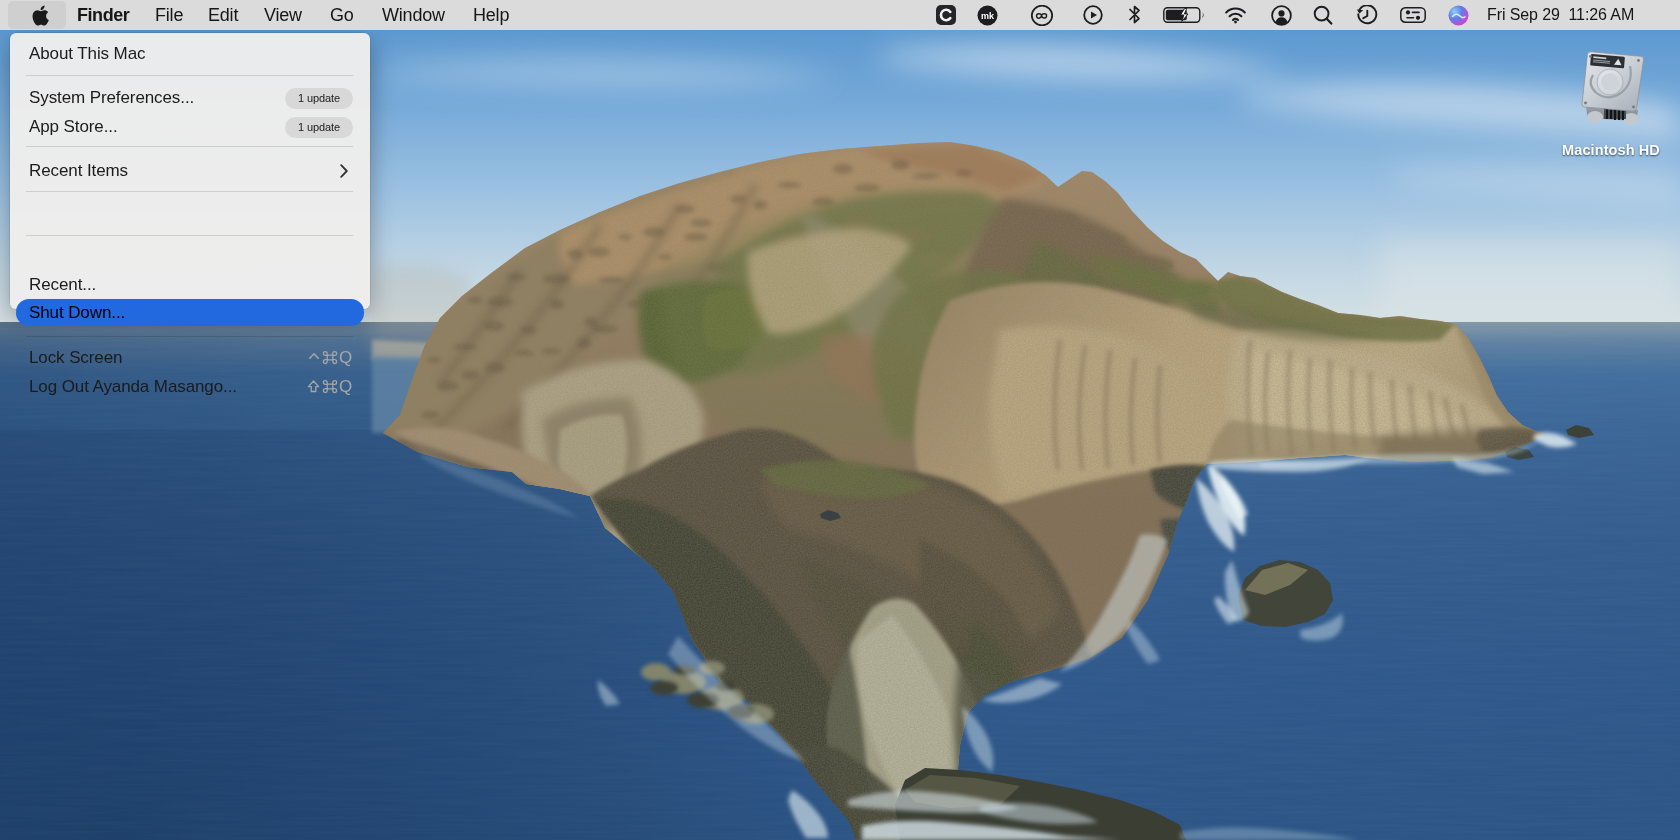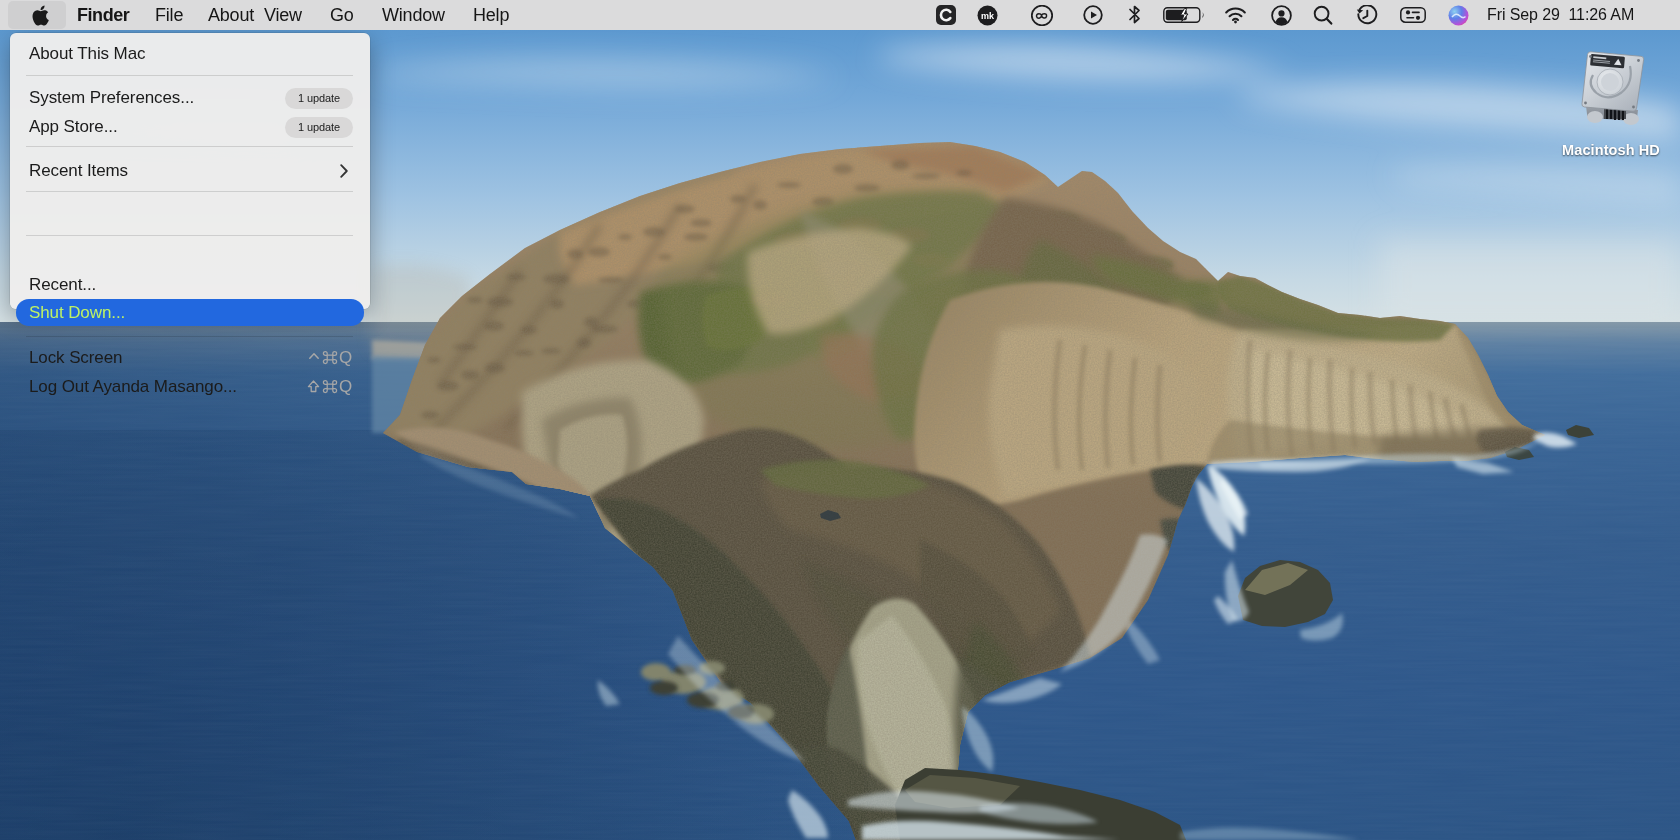--- a/index.html
+++ b/index.html
@@ -9,21 +9,21 @@
 #bar .mi{position:absolute;top:0;height:26px;line-height:30px;font-size:18px;color:#161616;letter-spacing:-0.2px;}
 #bar .b{font-weight:bold;letter-spacing:-0.45px;}
 #applebtn{position:absolute;left:8px;top:1px;width:58px;height:28px;border-radius:5px;background:#cfcfd0;}
 #applebtn svg{position:absolute;left:24px;top:4px;}
 .sic{position:absolute;}
 #clock{position:absolute;top:0;height:30px;line-height:30px;font-size:16px;color:#161616;left:1487px;letter-spacing:-0.1px;}
 
 #menu{position:absolute;left:10px;top:33px;width:360px;height:276px;background:rgba(238,237,236,0.97);border-radius:6px;box-shadow:0 8px 24px rgba(0,0,0,0.33),0 0 0 0.5px rgba(0,0,0,0.15);z-index:9;}
 #menu .row{position:absolute;left:6px;right:6px;height:28px;line-height:28px;font-size:17px;color:#1b1b1b;padding-left:13px;letter-spacing:-0.1px;}
 #menu .sep{position:absolute;left:16px;right:17px;height:1px;background:rgba(0,0,0,0.13);}
-#menu .hl{background:#2268df;border-radius:13px;color:#bef264;}
+#menu .hl{background:#2268df;border-radius:13px;color:#000000;}
 #menu .badge{position:absolute;right:11px;top:3.5px;height:21px;line-height:21px;border-radius:10.5px;background:#d9d8d8;color:#1b1b1b;font-size:11px;padding:0 13px;}
 #menu .sc{position:absolute;right:12px;top:0;height:28px;color:#a7a7a7;font-size:16px;display:flex;align-items:center;gap:1px;}
 #menu .chev{position:absolute;right:14px;top:6px;}
 
 #hd{position:absolute;left:1573px;top:50px;z-index:3;}
 #hdlabel{position:absolute;left:1531px;top:142px;width:160px;text-align:center;font-size:14.5px;font-weight:bold;color:#ffffff;text-shadow:0 1px 2px rgba(0,0,0,0.65);z-index:3;letter-spacing:0.1px;}
 </style></head>
 <body>
 <div id="stage">
 <svg id="wall" viewBox="0 0 1680 840" preserveAspectRatio="none">
@@ -322,21 +322,21 @@
 </svg>
 
 <div id="bar">
   <div id="applebtn">
         <svg width="17" height="21" viewBox="0 0 15 18">
           <path fill="#1a1a1a" d="M12.42 9.55c.02 2.66 2.33 3.55 2.36 3.56-.02.06-.37 1.26-1.22 2.5-.73 1.07-1.49 2.14-2.69 2.16-1.18.02-1.56-.7-2.9-.7-1.35 0-1.77.68-2.88.72-1.16.04-2.04-1.16-2.78-2.23C.8 13.38-.36 9.37 1.19 6.67c.77-1.34 2.14-2.19 3.63-2.21 1.14-.02 2.21.76 2.9.76.69 0 1.99-.94 3.36-.8.57.02 2.18.23 3.21 1.74-.08.05-1.92 1.12-1.87 3.39M10.17 2.98c.61-.74 1.02-1.77.91-2.8-.88.04-1.94.58-2.57 1.32-.57.65-1.06 1.7-.93 2.71.98.08 1.98-.5 2.59-1.23"></path>
         </svg>
       </div>
   <div class="mi b" style="left:77px;">Finder</div>
   <div class="mi" style="left:155px;">File</div>
-  <div class="mi" style="left:208px;">About</div>
+  <div class="mi" style="left:208px;">Edit</div>
   <div class="mi" style="left:264px;">View</div>
   <div class="mi" style="left:330px;text-align:center;">Go</div>
   <div class="mi" style="left:382px;">Window</div>
   <div class="mi" style="left:473px;">Help</div>
   <div id="clock">Fri Sep 29&nbsp; 11:26 AM</div>
   <svg class="sic" style="left:936px;top:5px;" width="20" height="20" viewBox="0 0 20 20">
         <rect x="0" y="0" width="20" height="20" rx="5" fill="#252527"></rect>
         <path d="M14.3 13.1 A5.2 5.2 0 1 1 14.3 6.9" stroke="#f2f2f2" stroke-width="2.6" fill="none" stroke-linecap="round"></path>
       </svg>
   <svg class="sic" style="left:977px;top:5px;" width="21" height="21" viewBox="0 0 21 21">

